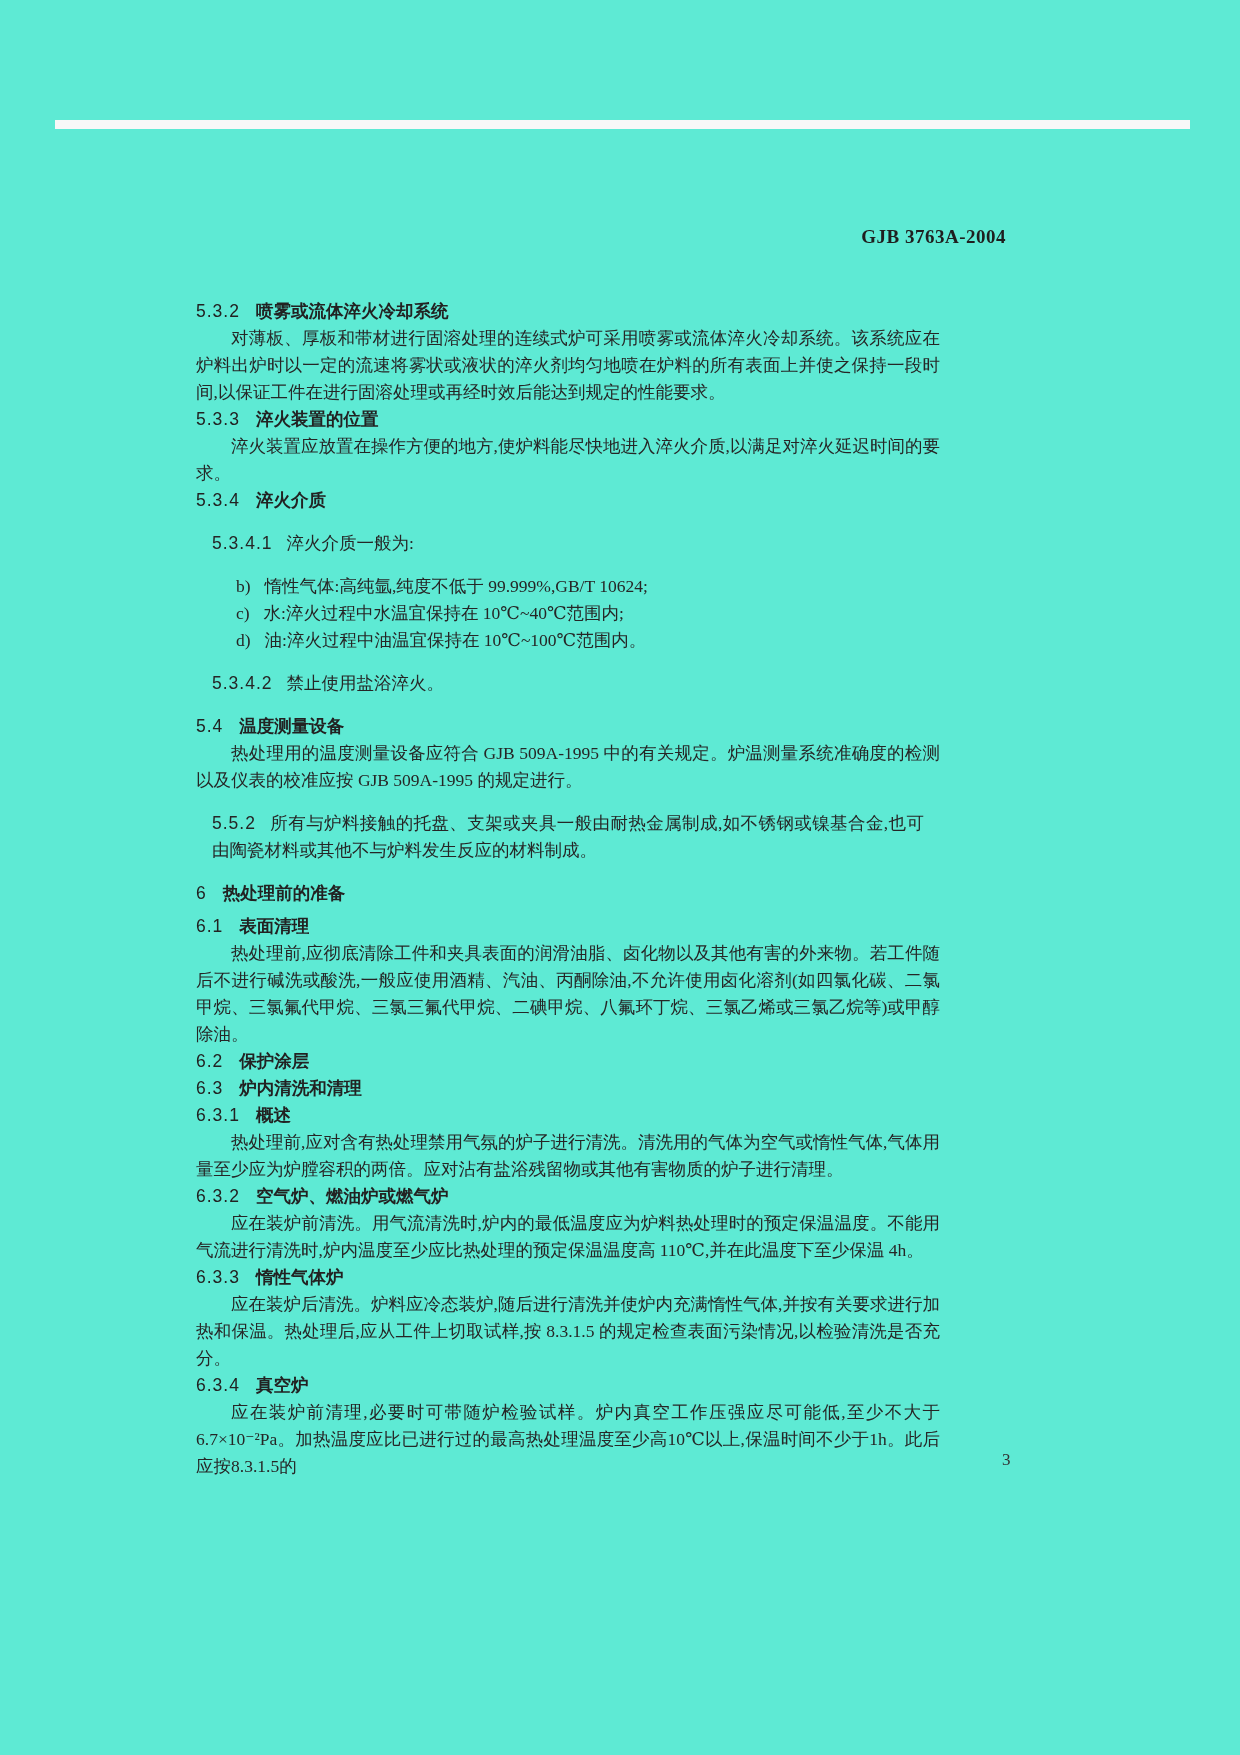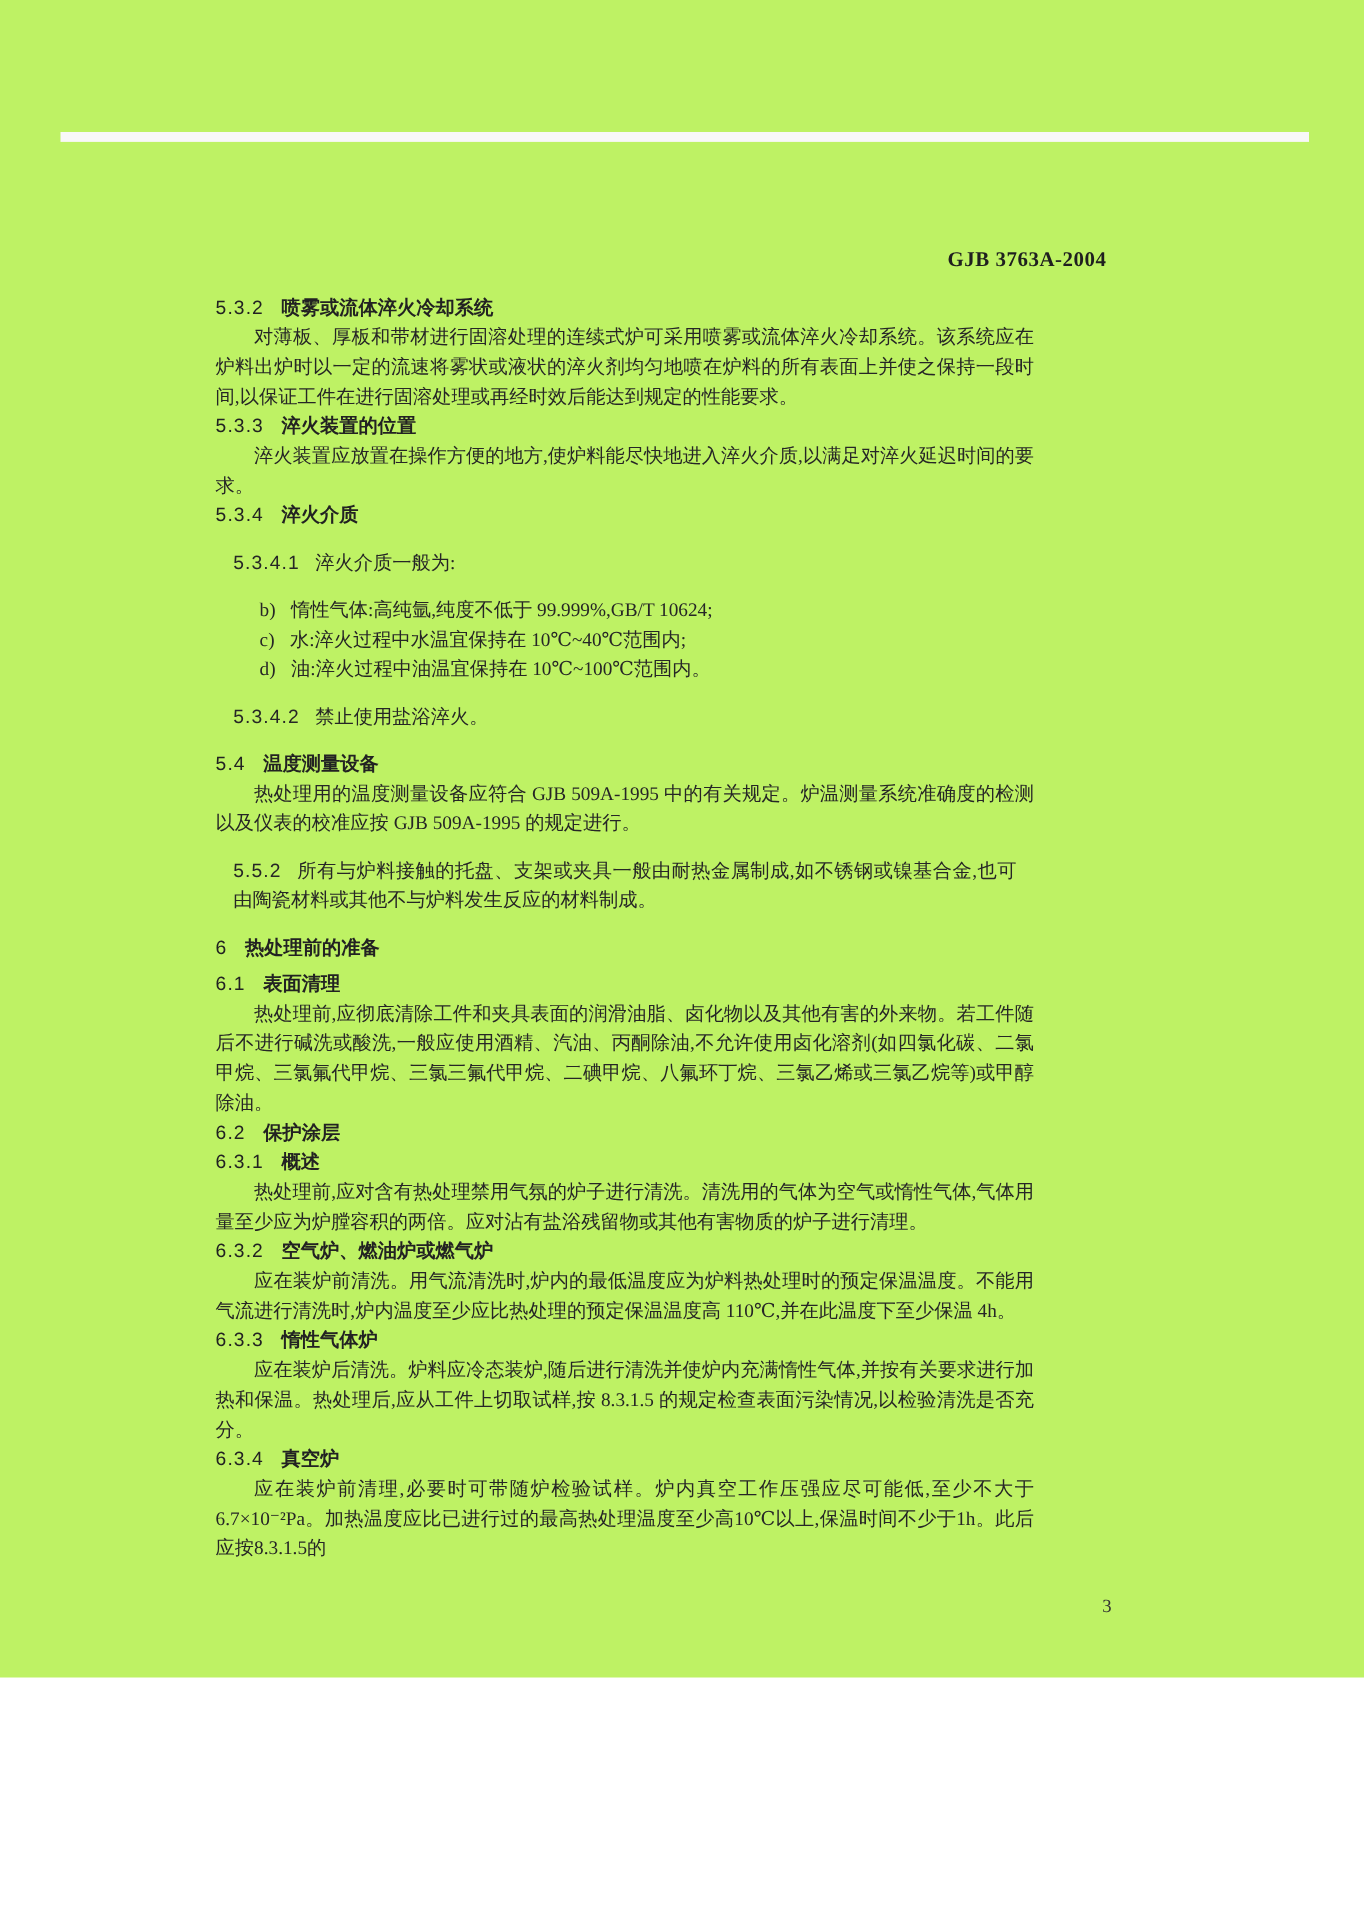--- a/index.html
+++ b/index.html
@@ -3,37 +3,37 @@
 <meta charset="utf-8">
 <style>
   html, body {
     margin: 0; padding: 0;
     width: 1240px; height: 1755px;
     background: #ffffff;
     overflow: hidden;
     font-family: "Liberation Serif", "DejaVu Serif", serif;
     color: #262626;
   }
-  .page { position: absolute; left: 0; top: 0; width: 1240px; height: 1525px; background: #bef264; }
+  .page { position: absolute; left: 0; top: 0; width: 1240px; height: 1755px; background: #5eead4; }
 
   
   .scan-band {
     position: absolute; top: 120px; left: 55px; width: 1135px; height: 9px;
     background: #f8f8f8;
   }
 
   .std-header {
     position: absolute; top: 226px; right: 234px;
     font-family: "Liberation Serif", "DejaVu Serif", serif;
     font-weight: bold; font-size: 19px; letter-spacing: 0.5px;
     color: #1f1f1f;
   }
 
   .content {
-    position: absolute; left: 196px; top: 266px; width: 744px;
+    position: absolute; left: 196px; top: 298px; width: 744px;
     font-size: 17.5px; line-height: 27px;
     text-align: justify;
   }
 
   .h, .chapter {
     margin: 0; padding: 0;
     font-size: 17.5px; line-height: 27px;
     font-family: "Liberation Sans", "DejaVu Sans", sans-serif;
     font-weight: bold;
     text-align: left;
@@ -96,20 +96,21 @@
 
     <p class="clause"><span class="n">5.5.2</span><span>所有与炉料接触的托盘、支架或夹具一般由耐热金属制成,如不锈钢或镍基合金,也可由陶瓷材料或其他不与炉料发生反应的材料制成。</span></p>
 
     <h2 class="chapter"><span class="n">6</span><span class="t">热处理前的准备</span></h2>
 
     <h3 class="h"><span class="n">6.1</span><span class="t">表面清理</span></h3>
     <p class="para">热处理前,应彻底清除工件和夹具表面的润滑油脂、卤化物以及其他有害的外来物。若工件随后不进行碱洗或酸洗,一般应使用酒精、汽油、丙酮除油,不允许使用卤化溶剂(如四氯化碳、二氯甲烷、三氯氟代甲烷、三氯三氟代甲烷、二碘甲烷、八氟环丁烷、三氯乙烯或三氯乙烷等)或甲醇除油。</p>
 
     <h3 class="h"><span class="n">6.2</span><span class="t">保护涂层</span></h3>
 
+    <h3 class="h"><span class="n">6.3</span><span class="t">炉内清洗和清理</span></h3>
 
     <h3 class="h"><span class="n">6.3.1</span><span class="t">概述</span></h3>
     <p class="para">热处理前,应对含有热处理禁用气氛的炉子进行清洗。清洗用的气体为空气或惰性气体,气体用量至少应为炉膛容积的两倍。应对沾有盐浴残留物或其他有害物质的炉子进行清理。</p>
 
     <h3 class="h"><span class="n">6.3.2</span><span class="t">空气炉、燃油炉或燃气炉</span></h3>
     <p class="para">应在装炉前清洗。用气流清洗时,炉内的最低温度应为炉料热处理时的预定保温温度。不能用气流进行清洗时,炉内温度至少应比热处理的预定保温温度高 110℃,并在此温度下至少保温 4h。</p>
 
     <h3 class="h"><span class="n">6.3.3</span><span class="t">惰性气体炉</span></h3>
     <p class="para">应在装炉后清洗。炉料应冷态装炉,随后进行清洗并使炉内充满惰性气体,并按有关要求进行加热和保温。热处理后,应从工件上切取试样,按 8.3.1.5 的规定检查表面污染情况,以检验清洗是否充分。</p>
 

